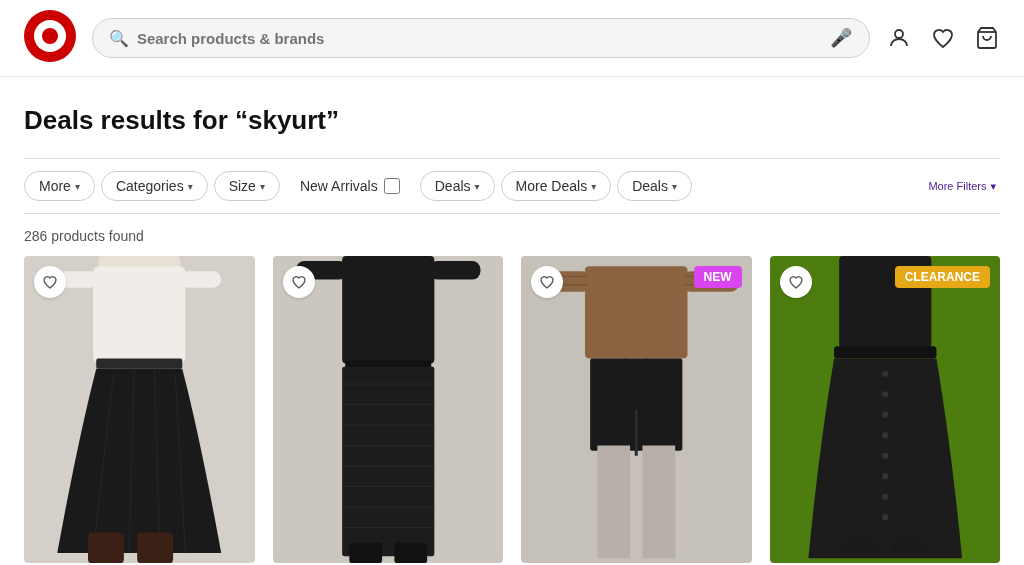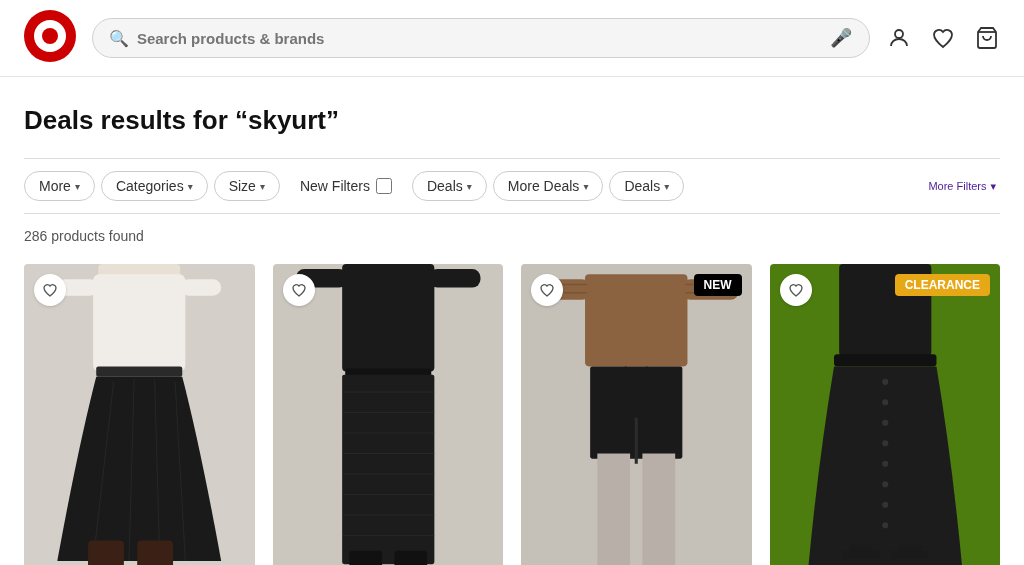--- a/index.html
+++ b/index.html
@@ -122,21 +122,21 @@
       font-size: 11px;
       cursor: pointer;
       color: #4c1d95;
       padding: 6px 4px;
     }
 
     
     .products-count {
       font-size: 14px;
       color: #555;
-      margin: 14px 0 20px;
+      margin: 14px 0 12px;
     }
 
     
     .products-grid {
       display: grid;
       grid-template-columns: repeat(4, 1fr);
       gap: 18px;
       margin-bottom: 40px;
     }
 
@@ -177,21 +177,21 @@
       position: absolute;
       top: 10px;
       right: 10px;
       padding: 4px 10px;
       border-radius: 4px;
       font-size: 12px;
       font-weight: 700;
       color: #fff;
       text-transform: uppercase;
     }
-    .badge-new { background: #000000; }
+    .badge-new { background: #d946ef; }
     .badge-clearance { background: #e6a817; color: #fff; }
 
     
   </style>
 </head>
 <body>
 
 <header class="header">
   <div class="logo-container">
     <svg class="logo-circle" viewBox="0 0 52 52" xmlns="http://www.w3.org/2000/svg">
@@ -244,21 +244,21 @@
       <span>Categories</span>
       <span class="filter-chevron">▾</span>
     </button>
 
     <button class="filter-btn">
       <span>Size</span>
       <span class="filter-chevron">▾</span>
     </button>
 
     <label class="new-arrivals-filter">
-      <span>New Filters</span>
+      <span>New Arrivals</span>
       <input type="checkbox" style="">
     </label>
 
     <button class="filter-btn">
       <span>Deals</span>
       <span class="filter-chevron">▾</span>
     </button>
 
     <button class="filter-btn">
       <span>More Deals</span>

